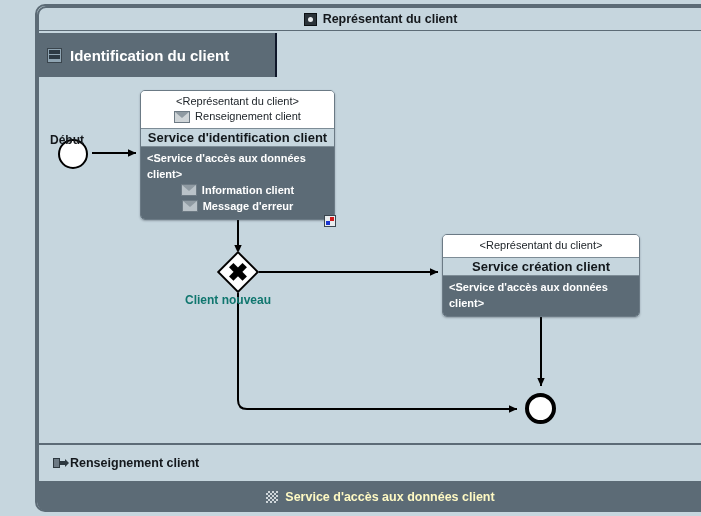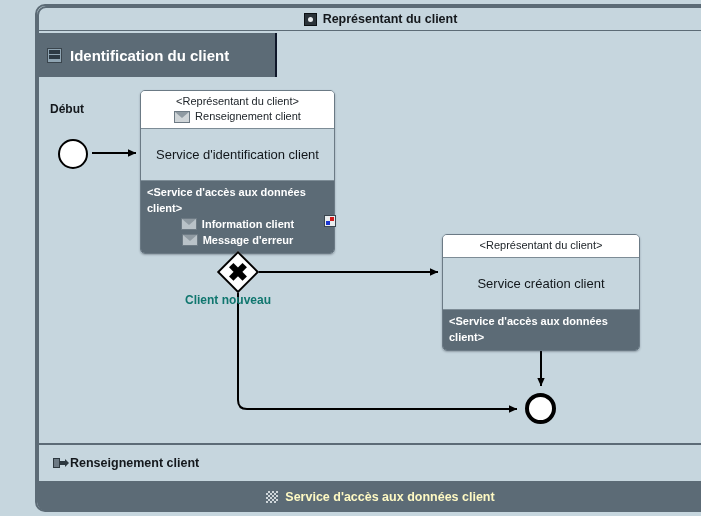--- a/index.html
+++ b/index.html
@@ -66,22 +66,22 @@
     overflow:hidden;box-sizing:border-box;
     box-shadow:0 1px 2px rgba(40,50,60,.35);
   }
   .task .in-sec{
     background:#ffffff;color:#20262b;
     text-align:center;padding:3px 6px 4px 6px;
     font-size:11px;line-height:15px;
   }
   .task .name-sec{
     background:#c6d6de;color:#12171b;
-    text-align:center;padding:18px 6px;
-    font-size:13px;font-weight:normal;
+    text-align:center;padding:1px 6px;
+    font-size:13px;font-weight:bold;
     border-top:1px solid #7d8c96;border-bottom:1px solid #7d8c96;
   }
   .task .out-sec{
     background:#5c6b76;color:#ffffff;
     text-align:left;padding:3px 6px 5px 6px;
     font-size:11px;line-height:16px;font-weight:bold;
   }
   .iface{font-style:normal;}
   .msgline{display:flex;align-items:center;justify-content:center;gap:5px;}
 
@@ -182,21 +182,21 @@
     <path d="M208,217 L208,253" stroke="#000" stroke-width="2" fill="none" marker-end="url(#ah)"></path>
 
     <path d="M228,272 L408,272" stroke="#000" stroke-width="2" fill="none" marker-end="url(#ah)"></path>
 
     <path d="M511,308 L511,386" stroke="#000" stroke-width="2" fill="none" marker-end="url(#ah)"></path>
 
     <path d="M208,292 L208,400 Q208,409 217,409 L487,409" stroke="#000" stroke-width="2" fill="none" marker-end="url(#ah)"></path>
   </svg>
 
   <div class="ev ev-start" style="left:28px;top:139px;width:30px;height:30px;"></div>
-  <div class="ev-label" style="left:20px;top:102px;">Début</div>
+  <div class="ev-label" style="left:20px;top:133px;">Début</div>
 
   <div class="task" style="left:110px;top:90px;width:195px;">
     <div class="in-sec">
       <div class="iface">&lt;Représentant du client&gt;</div>
       <div class="msgline">
         <span class="env"></span>
         <span>Renseignement client</span>
       </div>
     </div>
     <div class="name-sec">Service d'identification client</div>

